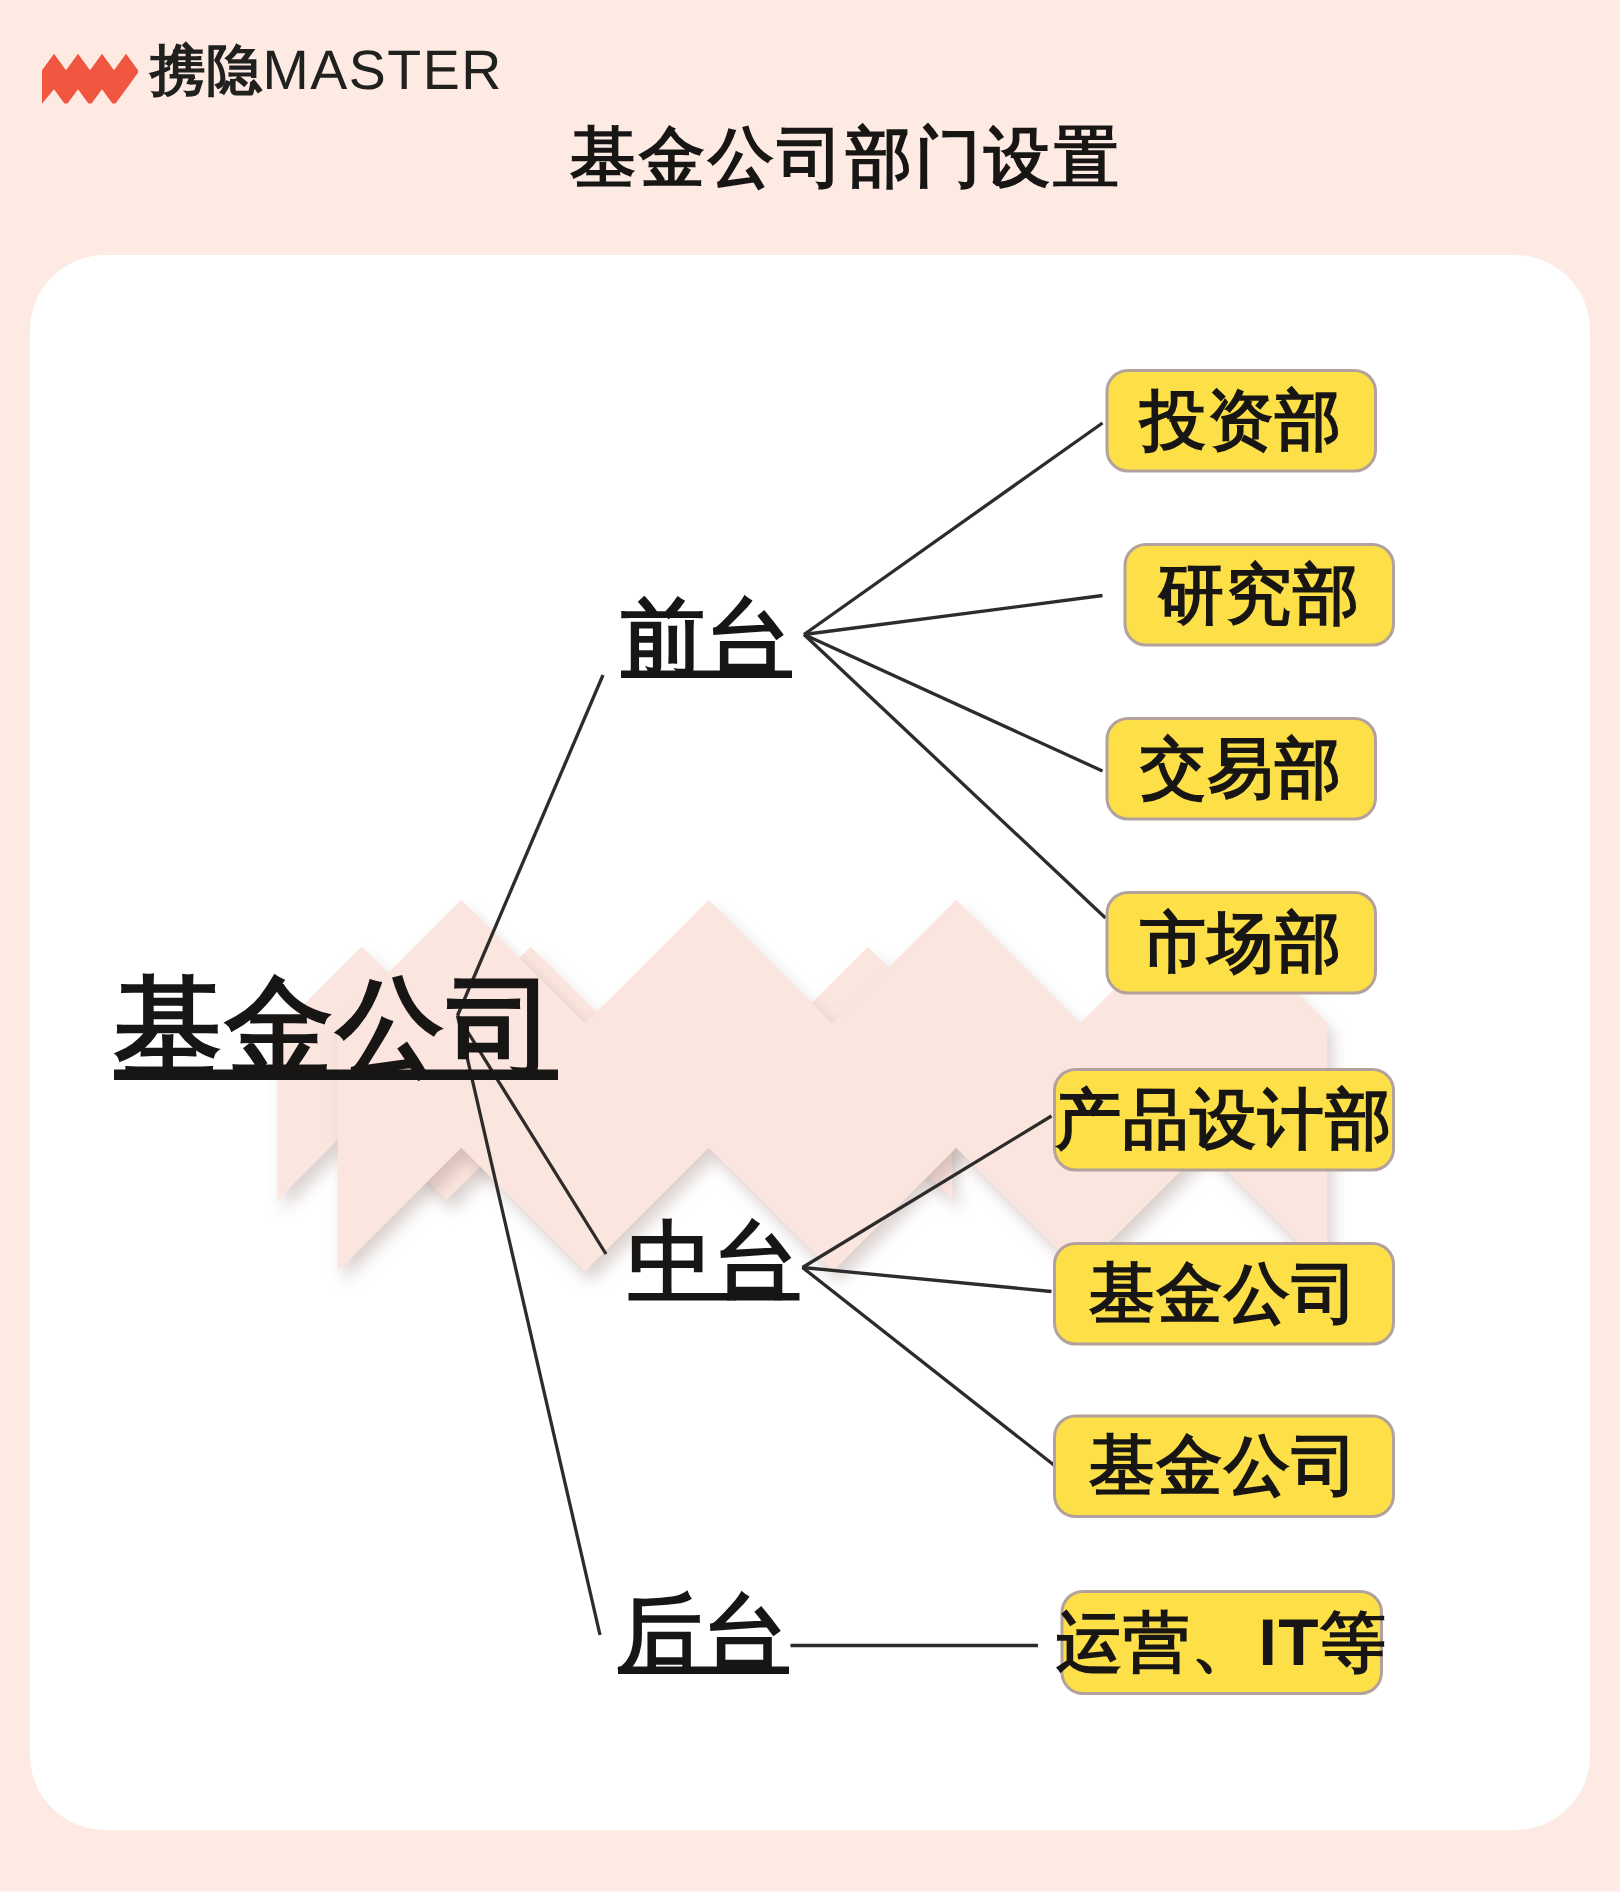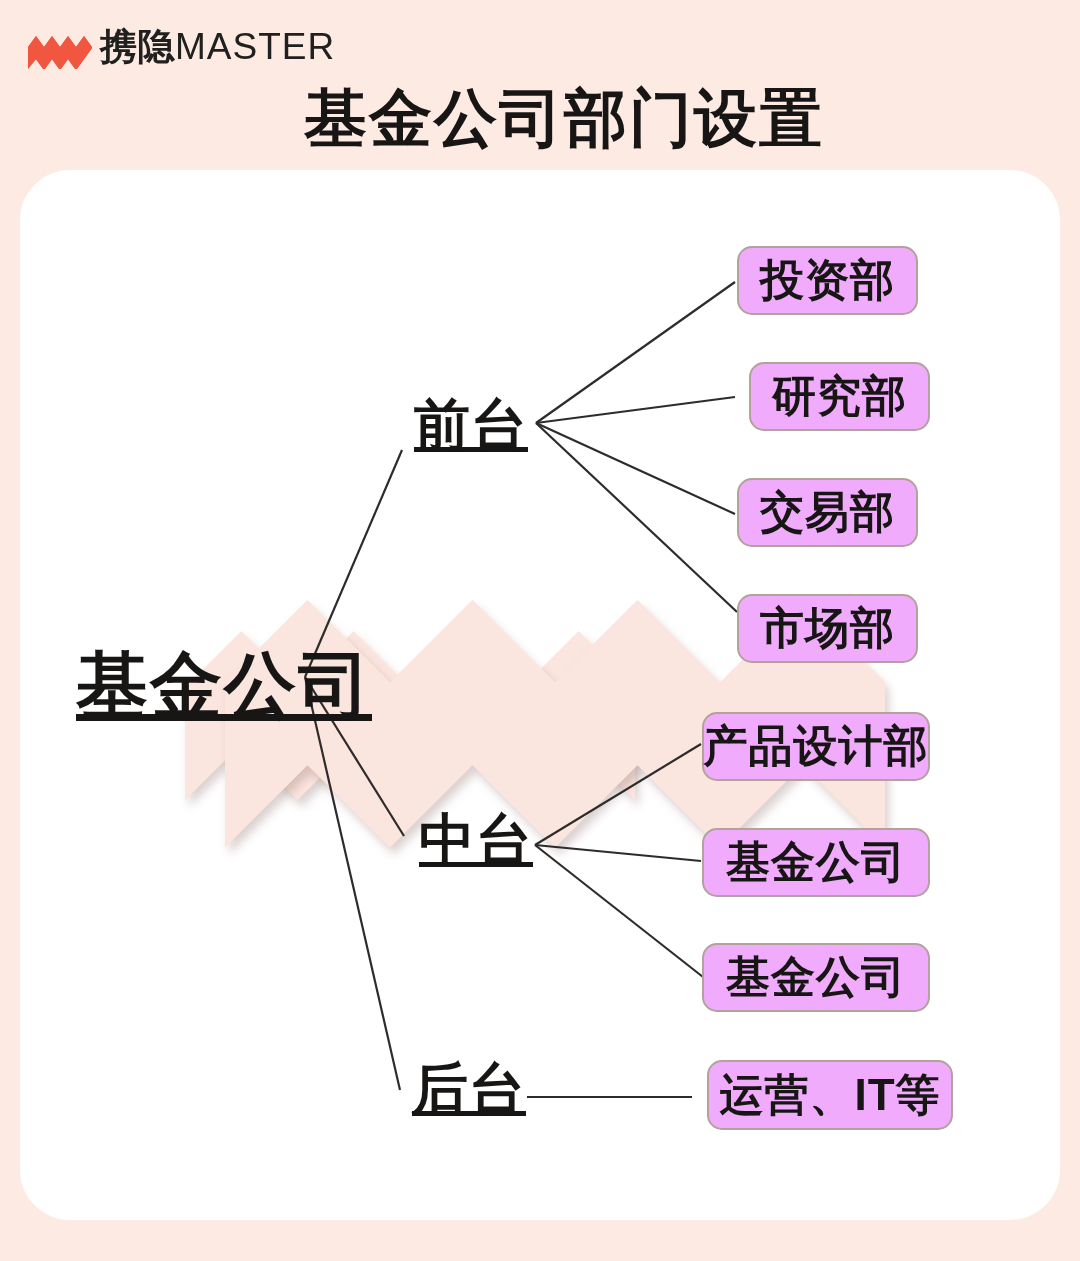--- a/index.html
+++ b/index.html
@@ -13,21 +13,21 @@
   }
   .stage{position:absolute;left:0;top:0;width:1080px;height:1261px;}
 
   
   .logo{position:absolute;left:28px;top:22px;display:flex;align-items:center;gap:8px;}
   .logo-icon{width:64px;height:44px;display:block;}
   .logo-text{font-size:37px;font-weight:700;letter-spacing:.5px;color:#20201f;display:flex;align-items:baseline;}
   .logo-text .en{font-weight:500;letter-spacing:1px;}
   .page-title{
     position:absolute;left:0;right:0;top:76px;text-align:center;
-    font-size:63px;font-weight:900;color:#171615;letter-spacing:2px;padding-left:48px;
+    font-size:44px;font-weight:900;color:#171615;letter-spacing:2px;padding-left:48px;
   }
 
   
   .card{
     position:absolute;left:20px;top:170px;width:1040px;height:1050px;
     background:#ffffff;border-radius:50px;overflow:hidden;
   }
   .watermark-svg{position:absolute;left:0;top:0;width:1040px;height:1050px;}
   .wm{filter:drop-shadow(4px 7px 5px rgba(125,95,85,.28));}
 
@@ -41,38 +41,38 @@
   }
   .root-label{left:76px;top:648px;font-size:72px;letter-spacing:2px;}
   .branch-label{font-size:56px;letter-spacing:1px;}
   .branch-front{left:414px;top:396px;}
   .branch-middle{left:419px;top:811px;}
   .branch-back{left:412px;top:1060px;}
 
   
   .dept-box{
     position:absolute;
-    background:#f0abfc;
+    background:#fde047;
     border:2px solid #b3a29c;
     border-radius:15px;
     display:flex;align-items:center;justify-content:center;
     font-size:44px;font-weight:700;color:#171615;
     white-space:nowrap;letter-spacing:1px;
     box-sizing:border-box;
   }
   .b-front{left:737px;width:181px;height:69px;}
   .b-mid{left:702px;width:228px;height:69px;}
   .b-invest{top:246px;}
   .b-research{top:362px;margin-left:12px;}
   .b-trading{top:478px;}
   .b-marketing{top:594px;}
   .b-product{top:712px;}
   .b-risk{top:828px;}
   .b-audit{top:943px;}
-  .b-ops{left:707px;top:1060px;width:246px;height:70px;}
+  .b-ops{left:707px;top:1060px;width:215px;height:70px;}
 </style>
 </head>
 <body>
 
 <div class="stage">
 
   <div class="logo">
     <svg class="logo-icon" viewBox="0 0 120 60" preserveAspectRatio="none">
       <polygon fill="#f15640" points="0,30 15,15 30,30 45,15 60,30 75,15 90,30 105,15 120,30 120,32 105,47 90,62 75,47 60,62 45,47 30,62 15,47 0,60"></polygon>
       <polygon fill="#f15640" points="0,30 15,15 30,30 45,15 60,30 75,15 90,30 105,15 120,30 105,45 90,60 75,45 60,60 45,45 30,60 15,45 0,60"></polygon>

